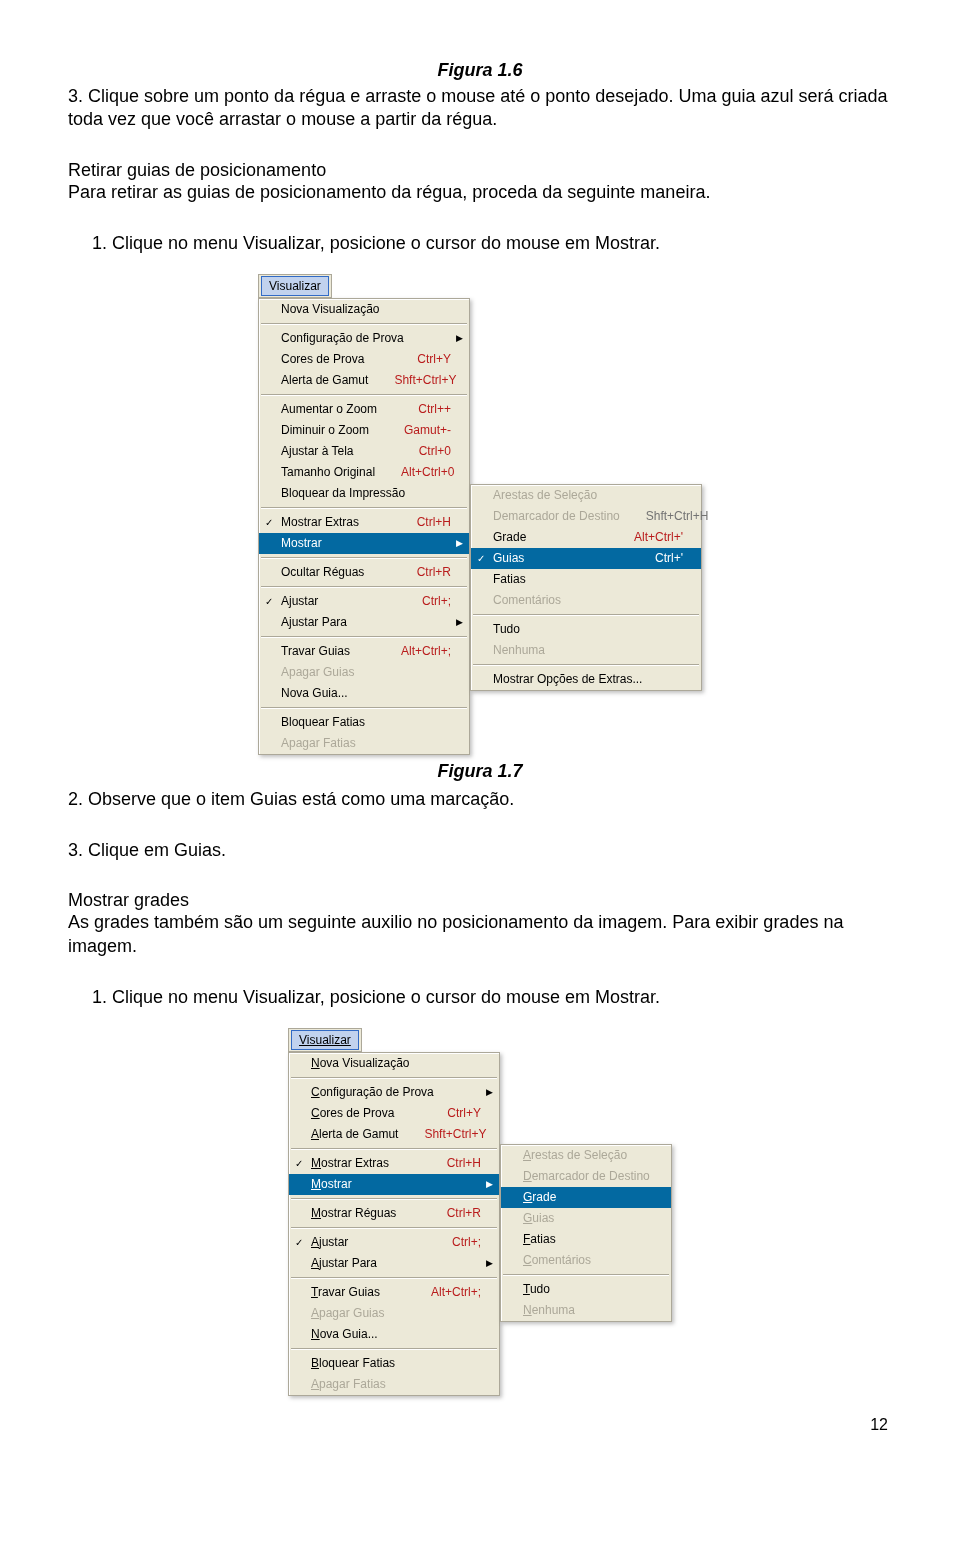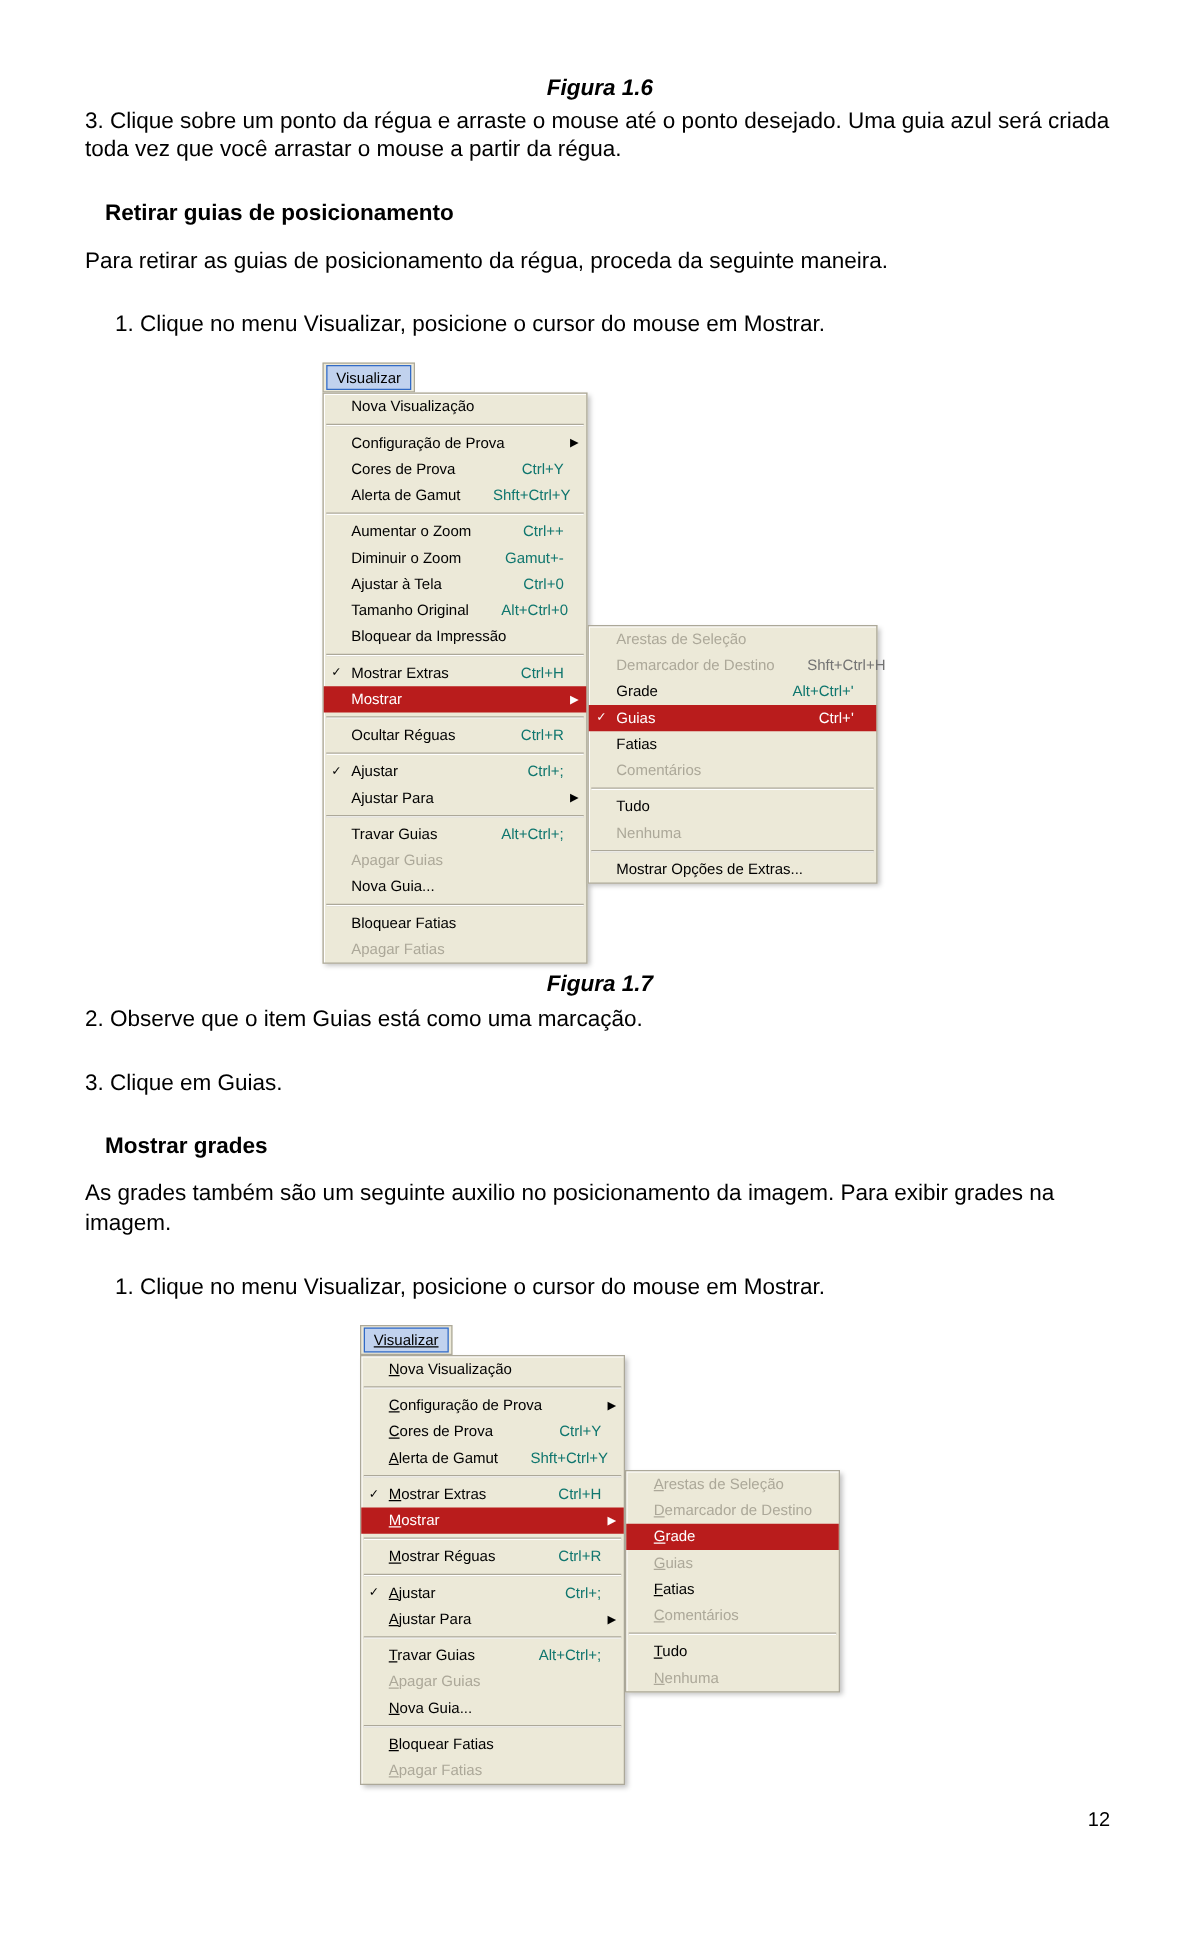--- a/index.html
+++ b/index.html
@@ -17,22 +17,22 @@
     font-weight: bold;
     font-style: italic;
     font-size: 18px;
     margin: 0 0 4px 0;
   }
   .body-text {
     margin: 0 0 28px 0;
     line-height: 1.30;
   }
   .heading {
-    font-weight: bold;
-    margin: 16px;
+    font-weight: normal;
+    margin: 0;
   }
   .numbered {
     margin: 10px 0 18px 24px;
     line-height: 1.30;
   }
   .screenshot-wrap {
     display: flex;
     justify-content: center;
     margin: 10px 0 6px 0;
   }
@@ -63,25 +63,25 @@
   }
   .mitem {
     display: flex;
     align-items: center;
     padding: 2px 18px 2px 22px;
     height: 17px;
     position: relative;
     white-space: nowrap;
   }
   .mitem .lbl { flex: 1; }
-  .mitem .sc  { margin-left: 26px; color:#0f766e; }
+  .mitem .sc  { margin-left: 26px; color:#b91c1c; }
   .mitem.disabled { color: #aca899; }
   .mitem.disabled .sc { color:#737373; }
   .mitem.sel {
-    background: #b91c1c;
+    background: #0369a1;
     color: #fff;
   }
   .mitem.sel .sc { color:#fff; }
   .mitem .check {
     position: absolute; left: 6px; font-size: 10px;
   }
   .mitem .arrow {
     position: absolute; right: 6px; font-size: 9px;
   }
   .sep {

